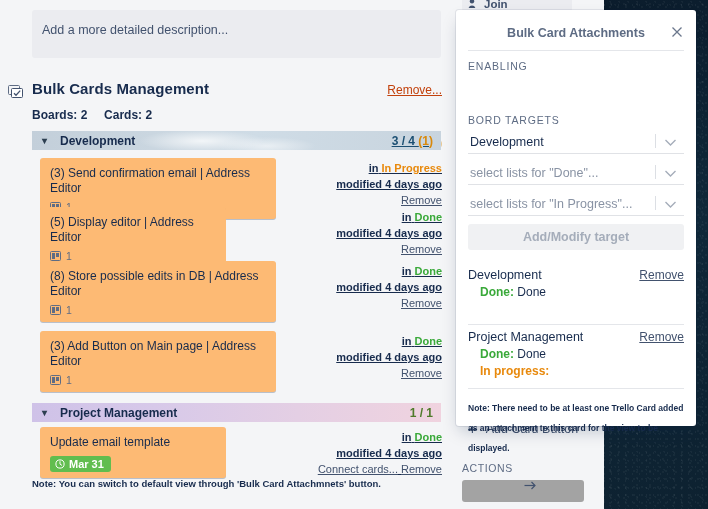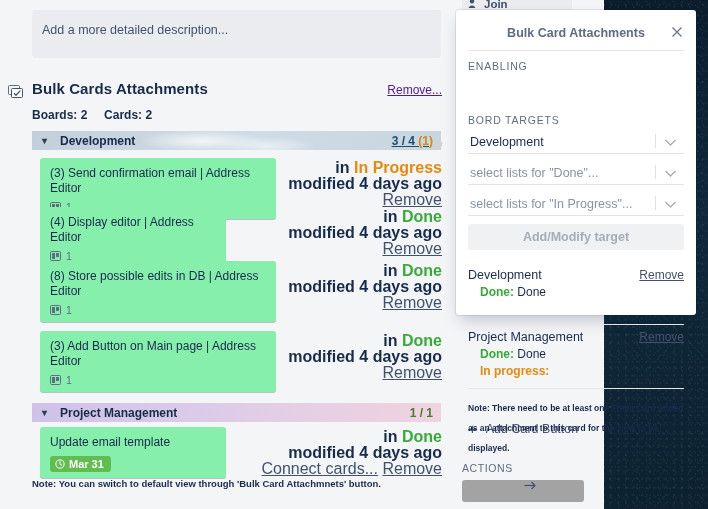--- a/index.html
+++ b/index.html
@@ -52,21 +52,21 @@
   }
   .bca-icon {
     position: absolute; left: 8px; top: 5px; width: 15px; height: 14px;
   }
   .bca-title {
     position: absolute; left: 32px; top: 0px;
     font-size: 15px; font-weight: bold; color: #172b4d; letter-spacing:.1px;
   }
   .bca-remove-top {
     position: absolute; right: 162px; top: 3px;
-    font-size: 12px; color: #4c1d95; text-decoration: underline; cursor: pointer;
+    font-size: 12px; color: #c2410c; text-decoration: underline; cursor: pointer;
   }
 
   .bca-stats {
     position: absolute; left: 0; top: 108px; width: 604px; height: 18px;
     font-size: 12px; font-weight: bold; color: #172b4d;
   }
   .stats-left { position:absolute; left:32px; top:0; }
   .stats-left .sep { display:inline-block; width: 10px; }
   .stats-right { position:absolute; right:162px; top:0;margin-top:28px; }
   .badge-paren { color:#d9890b; font-weight: bold; }
@@ -94,42 +94,42 @@
   .group-name { margin-left: 4px; }
   .group-count {
     position:absolute; right: 8px; font-size: 12px; font-weight: bold;
   }
   .group-head.dev .group-count { color:#1b4f72;text-decoration:underline; }
   .group-head.pm  .group-count { color:#4f7a2a; }
 
   
   .card-row { position: absolute; left: 0; width: 604px; }
   .mini-card {
-    position:absolute; left: 40px; background:#86efac;
+    position:absolute; left: 40px; background:#fdba74;
     border-radius: 3px; box-shadow: 0 1px 0 rgba(9,30,66,.25);
     padding: 8px 10px 6px 10px;
   }
   .mini-card-title {
     font-size: 12px; color:#172b4d; line-height: 15px; font-weight: 500;
   }
   .mini-card-meta { margin-top: 5px; display:flex; align-items:center; gap:5px; }
   .board-icon { width: 11px; height: 10px; display:block; }
   .meta-count { font-size: 10.5px; color:#5e6c84; }
 
   .due-badge {
     display:inline-flex; align-items:center; gap:4px;
     background:#61bd4f; color:#fff; border-radius:3px;
     padding: 2px 7px 2px 5px; font-size: 11px; font-weight:bold;
     margin-top: 6px;
   }
   .due-badge svg { display:block; }
 
   .row-right {
     position:absolute; right: 162px; text-align: right;
-    font-size: 16px; font-weight: bold; color:#172b4d; line-height: 16px;
+    font-size: 11px; font-weight: bold; color:#172b4d; line-height: 16px; text-decoration: underline;
   }
   .st-inprogress { color:#e8890c; }
   .st-done { color:#3aa93a; }
   .modified { font-weight: bold; color:#172b4d; }
   .lnk { color:#42526e; text-decoration: underline; cursor:pointer; font-weight:normal; }
 
   .bottom-note {
     position:absolute; left: 32px; top: 478px;
     font-size: 9.5px; color:#172b4d; font-weight:bold;
   }
@@ -157,21 +157,21 @@
     background:#a3a3a3; border-radius:3px;
     display:flex; align-items:center; gap:26px; padding-left:14px;
     font-size: 12.5px; color:#42526e;flex-direction:column;
   }
 
   
   .peek { position:absolute; right: 0px; font-size:12px; font-weight:bold; color:#172b4d; }
 
   
   .popup {
-    position:absolute; left: 456px; top: 10px; width: 240px; height: 305px;
+    position:absolute; left: 456px; top: 10px; width: 240px; height: 416px;
     background:#ffffff; border-radius: 3px;
     box-shadow: 0 8px 16px -4px rgba(9,30,66,.25), 0 0 0 1px rgba(9,30,66,.08);
     z-index: 5;
     padding-left: 28px;
   }
   .popup-title {
     position:absolute; left:0; top: 16px; width: 240px; text-align:center;
     font-size: 12.5px; font-weight:bold; color:#5e6c84;
   }
   .popup-close {
@@ -241,21 +241,21 @@
   </div>
 
   <div class="bca-header">
     <span class="bca-icon">
       <svg width="15" height="14" viewBox="0 0 15 14">
         <rect x="0.5" y="0.5" width="11" height="9" rx="1" fill="none" stroke="#5e6c84"></rect>
         <rect x="3.5" y="3.5" width="11" height="9" rx="1" fill="#fff" stroke="#42526e"></rect>
         <path d="M6 8.3 L8 10.2 L12.2 5.6" fill="none" stroke="#42526e" stroke-width="1.3"></path>
       </svg>
     </span>
-    <span class="bca-title">Bulk Cards Attachments</span>
+    <span class="bca-title">Bulk Cards Management</span>
     <span class="bca-remove-top">Remove...</span>
   </div>
 
   <div class="bca-stats">
     <span class="stats-left">
       
       <span>Boards: 2</span>
       <span class="sep"></span>
       <span>Cards: 2</span>
     </span>
@@ -292,21 +292,21 @@
     <div class="row-right" style="top:2px;">
       <div><span>in</span>
         <span class="st-inprogress">In Progress</span></div>
       <div class="modified">modified 4 days ago</div>
       <div><span class="lnk">Remove</span></div>
     </div>
   </div>
 
   <div class="card-row" style="top:207px;">
     <div class="mini-card" style="top:0; width:186px;">
-      <div class="mini-card-title">(4) Display editor | Address Editor</div>
+      <div class="mini-card-title">(5) Display editor | Address Editor</div>
       <div class="mini-card-meta">
         <span>
           <svg class="board-icon" viewBox="0 0 11 10">
               <rect x="0.5" y="0.5" width="10" height="9" rx="1" fill="none" stroke="#5e6c84"></rect>
               <rect x="2" y="2" width="3" height="6" fill="#5e6c84"></rect>
               <rect x="6" y="2" width="3" height="4" fill="#5e6c84"></rect>
             </svg>
         </span>
         <span class="meta-count">1</span>
       </div>

